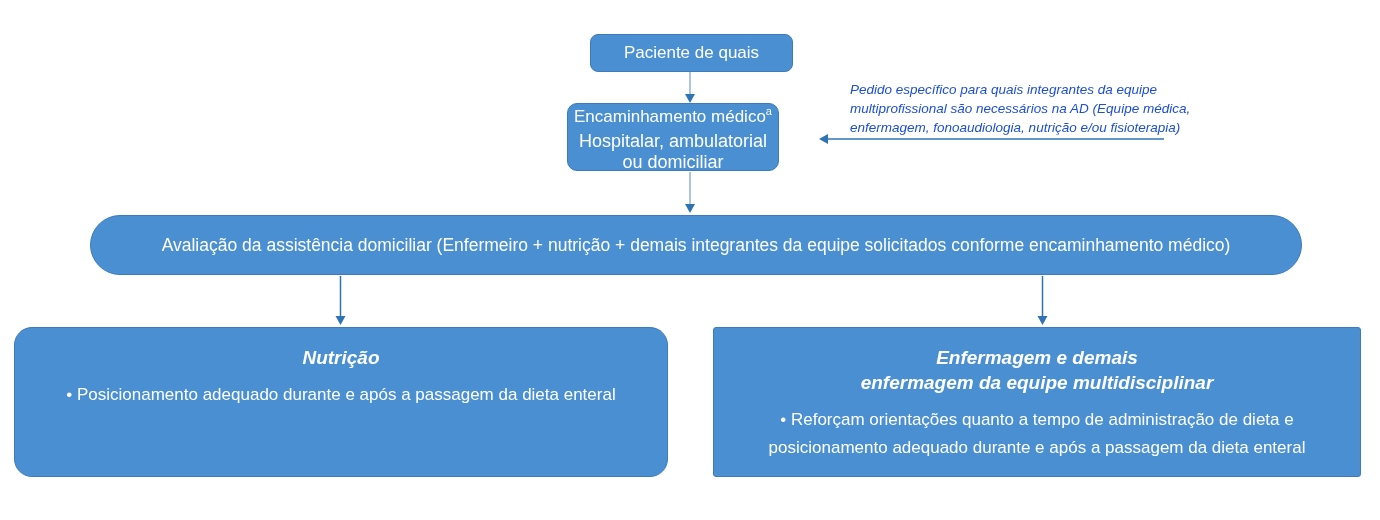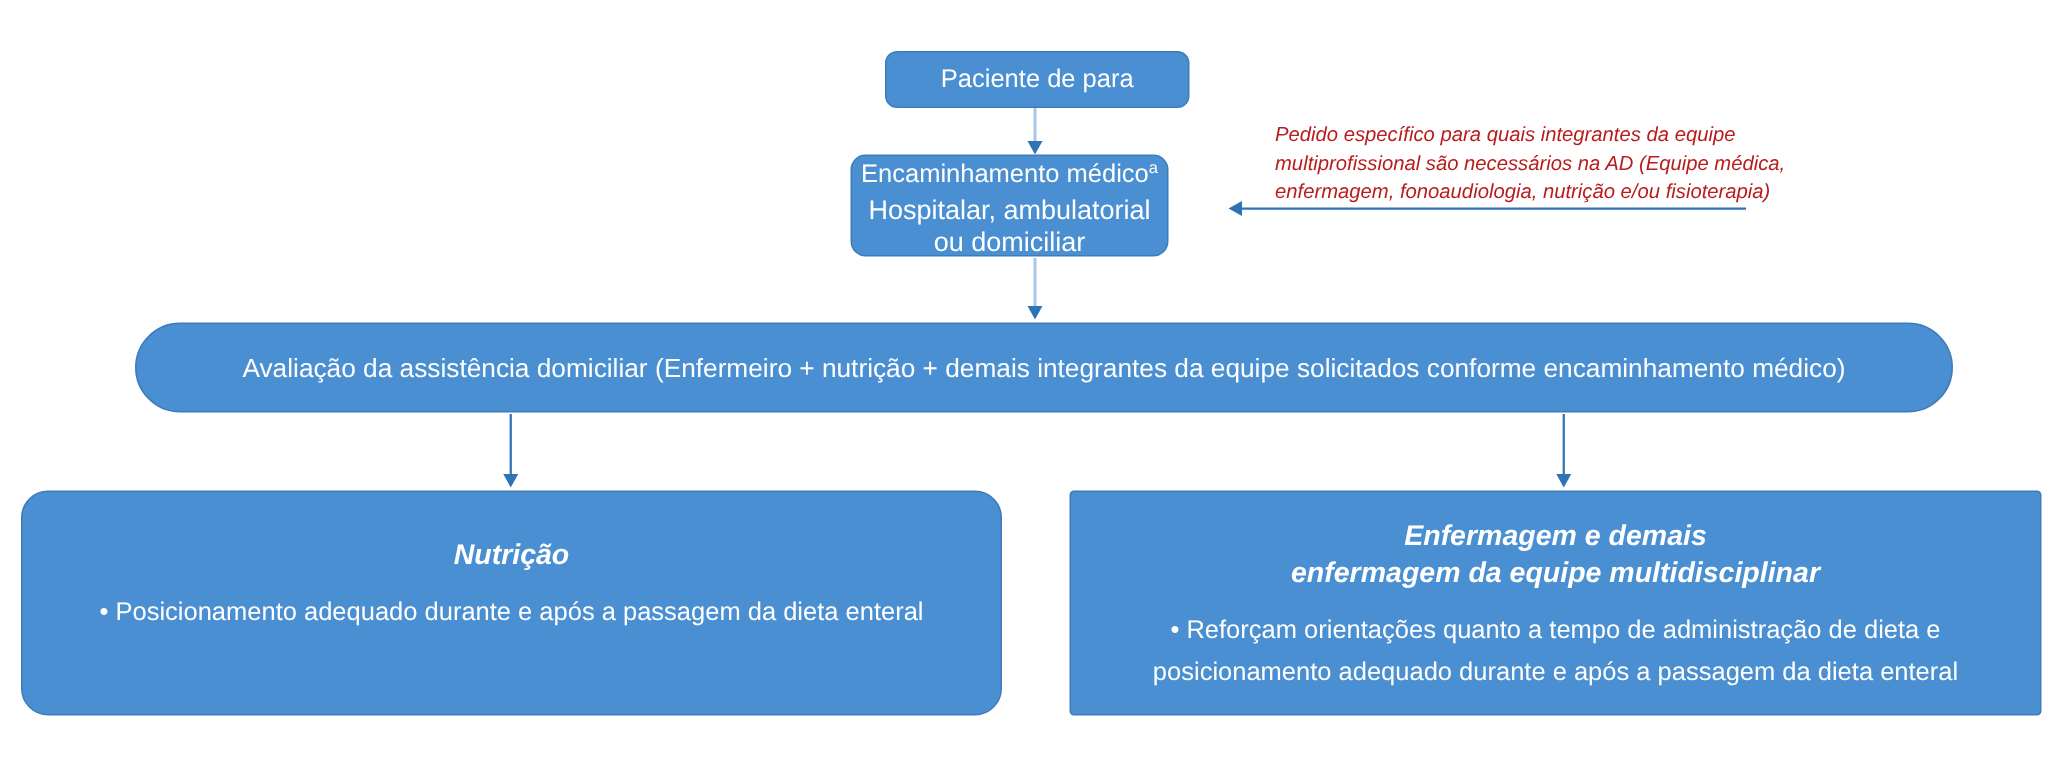--- a/index.html
+++ b/index.html
@@ -28,52 +28,52 @@
   }
   #referral-box {
     left: 567px; top: 103px; width: 212px; height: 68px;
     border-radius: 10px; flex-direction: column;
   }
   .referral-title { font-size: 17px; line-height: 20px; }
   .referral-title sup { font-size: 11px; }
   .referral-subtitle { font-size: 18px; margin-top: 4px; }
   #annotation {
     position: absolute; left: 850px; top: 80px;
-    font-style: italic; color: #b91c1c;
+    font-style: italic; color: #1d4ed8;
     font-size: 13.5px; line-height: 19px; text-align: left;
   }
   #assessment-box {
     left: 90px; top: 215px; width: 1212px; height: 60px;
     border-radius: 30px; font-size: 17.5px; padding: 4px 30px;
   }
   #nutrition-box {
     left: 14px; top: 327px; width: 654px; height: 150px;
     border-radius: 18px; flex-direction: column;
-    justify-content: flex-start; padding-top: 30px;
+    justify-content: flex-start; padding-top: 17px;
   }
   #nursing-box {
     left: 713px; top: 327px; width: 648px; height: 150px;
     border-radius: 3px; flex-direction: column;
     justify-content: flex-start; padding-top: 17px;
   }
   .branch-title {
     font-size: 19px; font-weight: bold; font-style: italic;
     line-height: 25px; margin-bottom: 11px;
   }
   .bullet-line { font-size: 17px; line-height: 28px; }
   #nursing-bullet { max-width: 612px; }
   .connector { position: absolute; }
 </style>
 </head>
 <body>
 
 <div id="canvas">
 
   <div class="box" id="patient-box">
-    <span>Paciente de para</span>
+    <span>Paciente de quais</span>
   </div>
 
   <svg class="connector" style="left:683px; top:72px;" width="14" height="32">
     <line x1="7" y1="0" x2="7" y2="23" stroke="#a9c6e6" stroke-width="2"></line>
     <polygon points="2,22 12,22 7,31" fill="#2e74b5"></polygon>
   </svg>
 
   <div class="box" id="referral-box">
     <div class="referral-title">
       <span>Encaminhamento médico</span><sup>a</sup>

